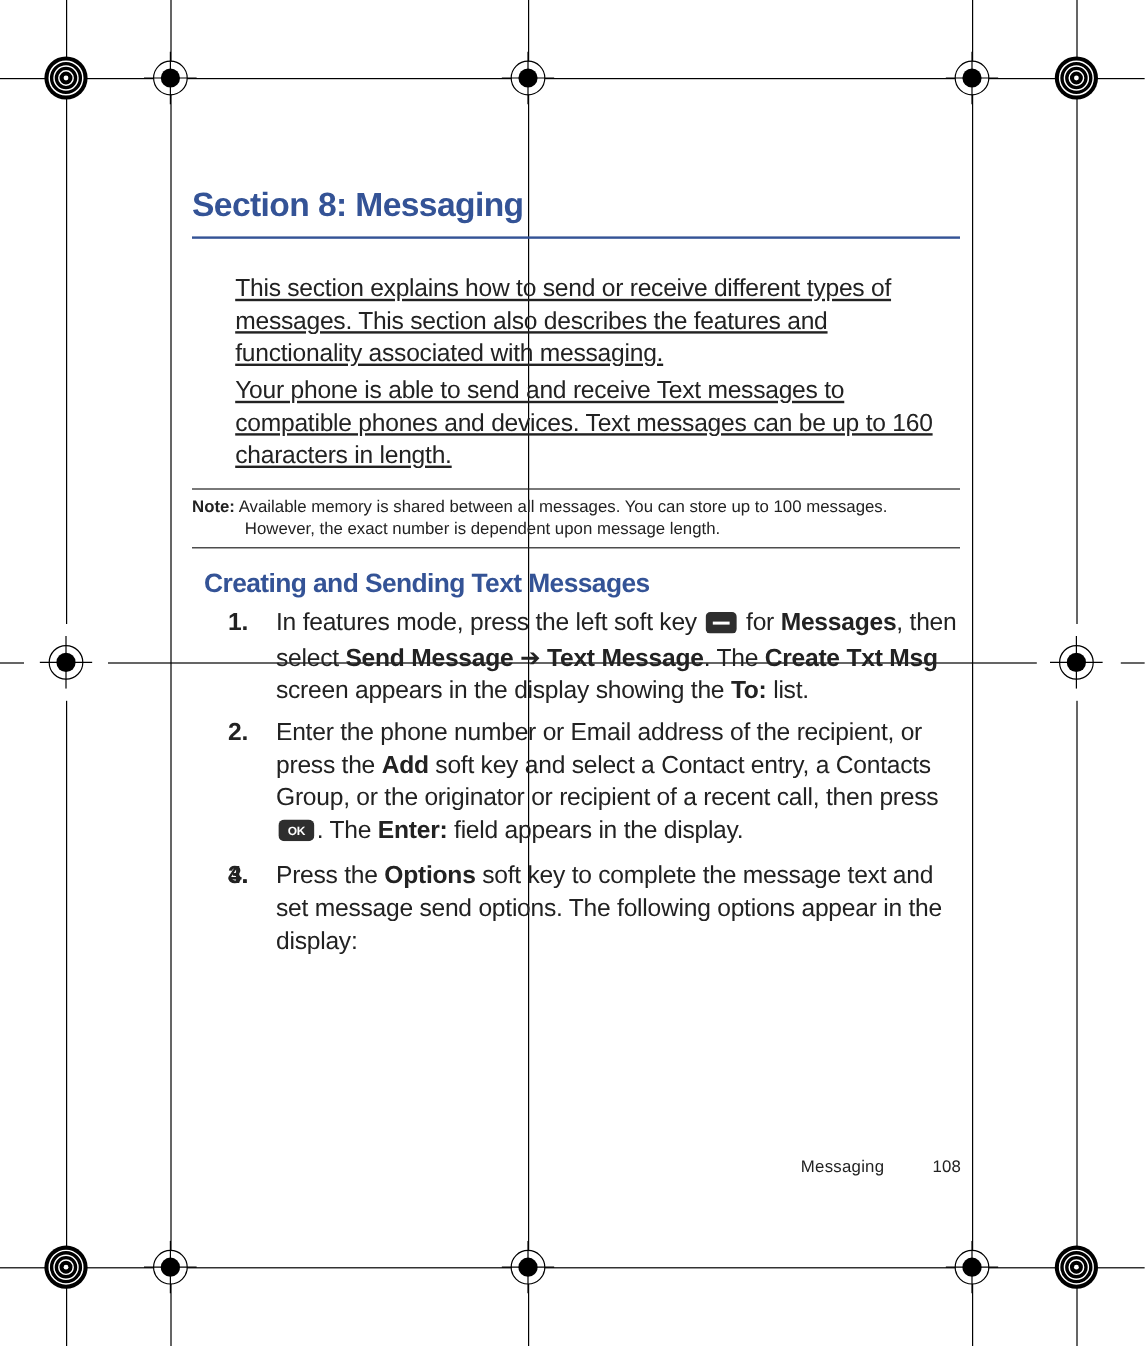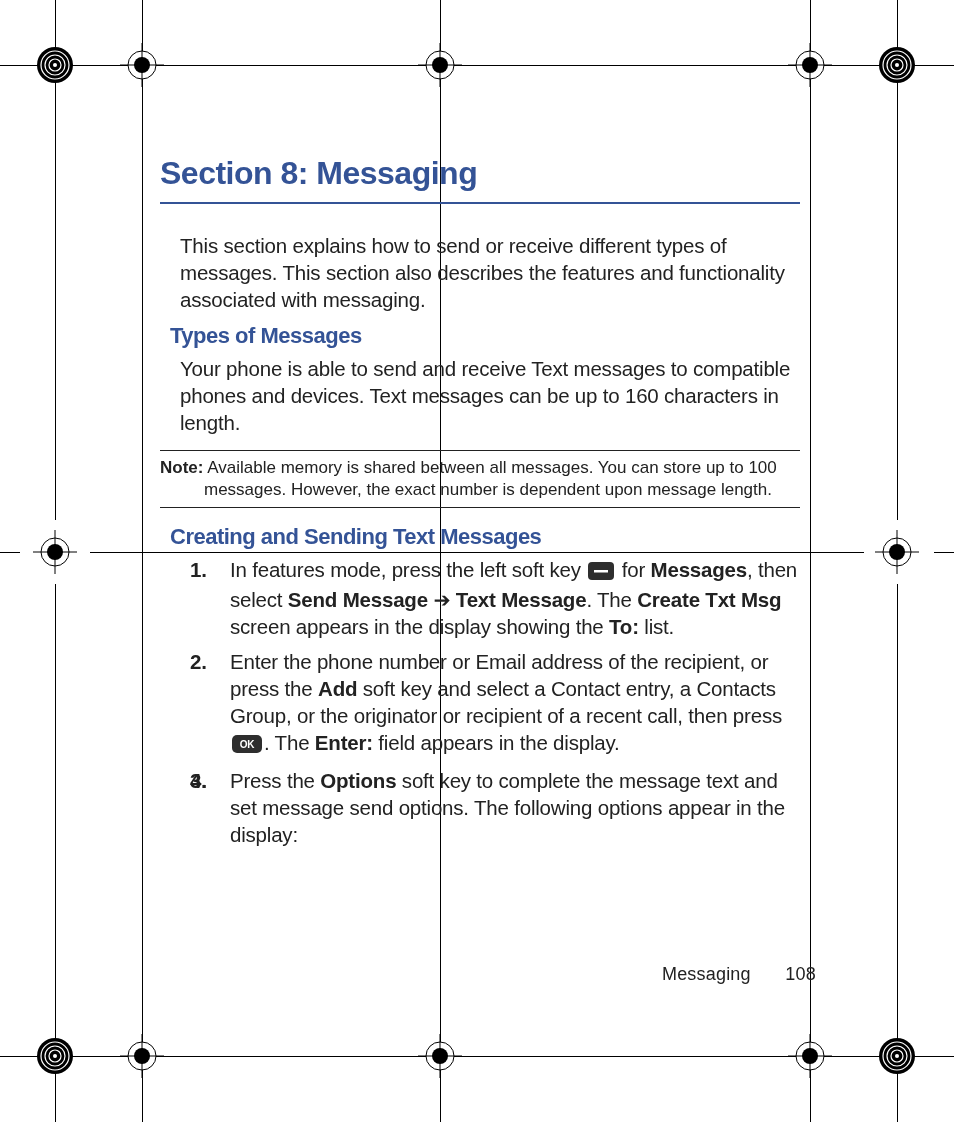--- a/index.html
+++ b/index.html
@@ -64,55 +64,55 @@
     top: 155px;
     width: 640px;
     z-index: 3;
   }
 
   h1.section-title {
     font-family: Arial, Helvetica, sans-serif;
     font-weight: 900;
     font-stretch: condensed;
     color: #345396;
-    font-size: 32px;
+    font-size: 28px;
     margin: 0 0 10px 0;
     letter-spacing: -0.5px;
   }
   .title-rule {
     border: 0;
     border-top: 2px solid #345396;
     margin: 0 0 28px 0;
   }
 
   .body-block {
     padding-left: 20px;
     font-size: 20.5px;
     line-height: 1.32;
     letter-spacing: -0.2px;
     color: #222;
   }
-  .body-block p { margin: 0 0 4px 0; }
+  .body-block p { margin: 0 0 4px 16px; text-decoration: underline; }
 
   h2.sub {
     font-family: Arial, Helvetica, sans-serif;
     font-weight: 900;
     color: #345396;
     font-size: 22px;
     margin: 10px 0 6px 0;
     letter-spacing: -0.5px;
     padding-left: 10px;
   }
 
   .note-box {
     border-top: 1px solid #222;
     border-bottom: 1px solid #222;
     padding: 6px 0 6px 0;
     margin: 14px 0 16px 0;
-    font-size: 17px;
+    font-size: 14px;
     line-height: 1.28;
     color: #222;
   }
   .note-box .note-label { font-weight: 700; }
   .note-body { display: block; padding-left: 44px; text-indent: -44px; }
 
   ol.steps {
     list-style: none;
     padding: 0 0 0 40px;
     margin: 6px 0 0 0;
@@ -135,24 +135,24 @@
   b, .bold { font-weight: 700; }
 
   .softkey-icon, .ok-icon {
     display: inline-block;
     vertical-align: -3px;
     margin: 0 2px;
   }
 
   .footer {
     position: absolute;
-    left: 176px;
+    left: 161px;
     width: 640px;
     top: 964px;
-    font-size: 18px;
+    font-size: 14px;
     color: #222;
     text-align: right;
     z-index: 3;
     letter-spacing: 0.2px;
   }
   .footer .pnum { display:inline-block; width:60px; text-align:right; }
 </style>
 </head>
 <body>
 
@@ -252,21 +252,20 @@
 
 <div class="page">
 
   <h1 class="section-title">Section 8: Messaging</h1>
   <hr class="title-rule">
 
   <div class="body-block">
     <p>This section explains how to send or receive different types of messages. This section also describes the features and functionality associated with messaging.</p>
   </div>
 
-  <h2 class="sub">Types of Messages</h2>
 
   <div class="body-block">
     <p>Your phone is able to send and receive Text messages to compatible phones and devices. Text messages can be up to 160 characters in length.</p>
   </div>
 
   <div class="note-box">
     <span class="note-body">
       <span class="note-label">Note:</span>
       <span>Available memory is shared between all messages. You can store up to 100 messages. However, the exact number is dependent upon message length.</span>
     </span>

